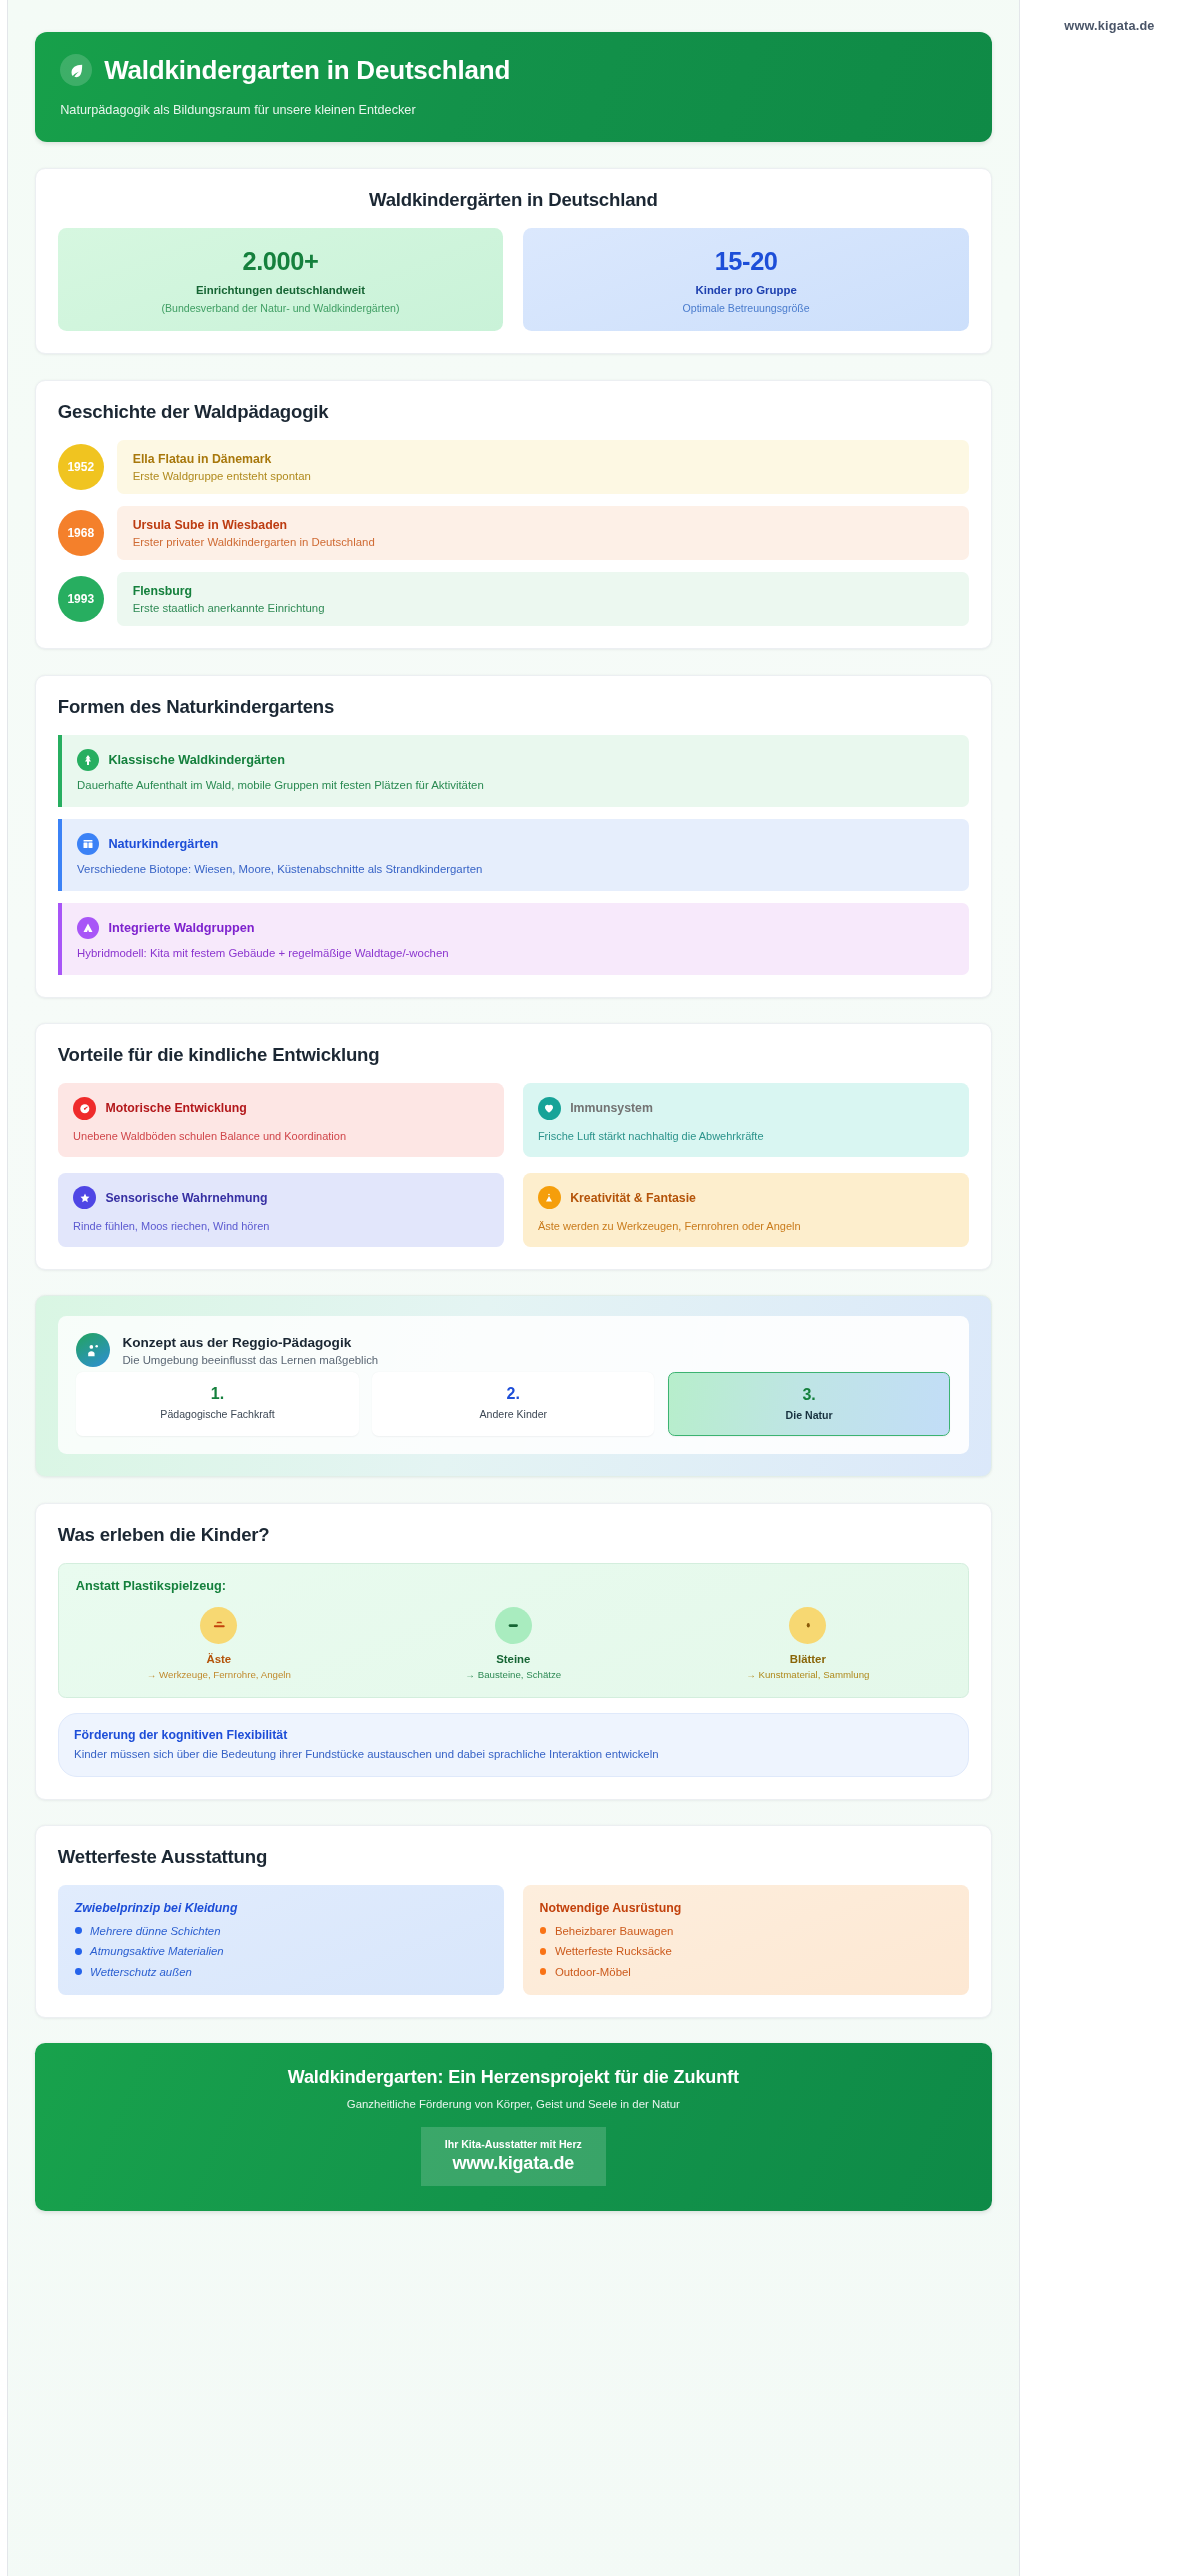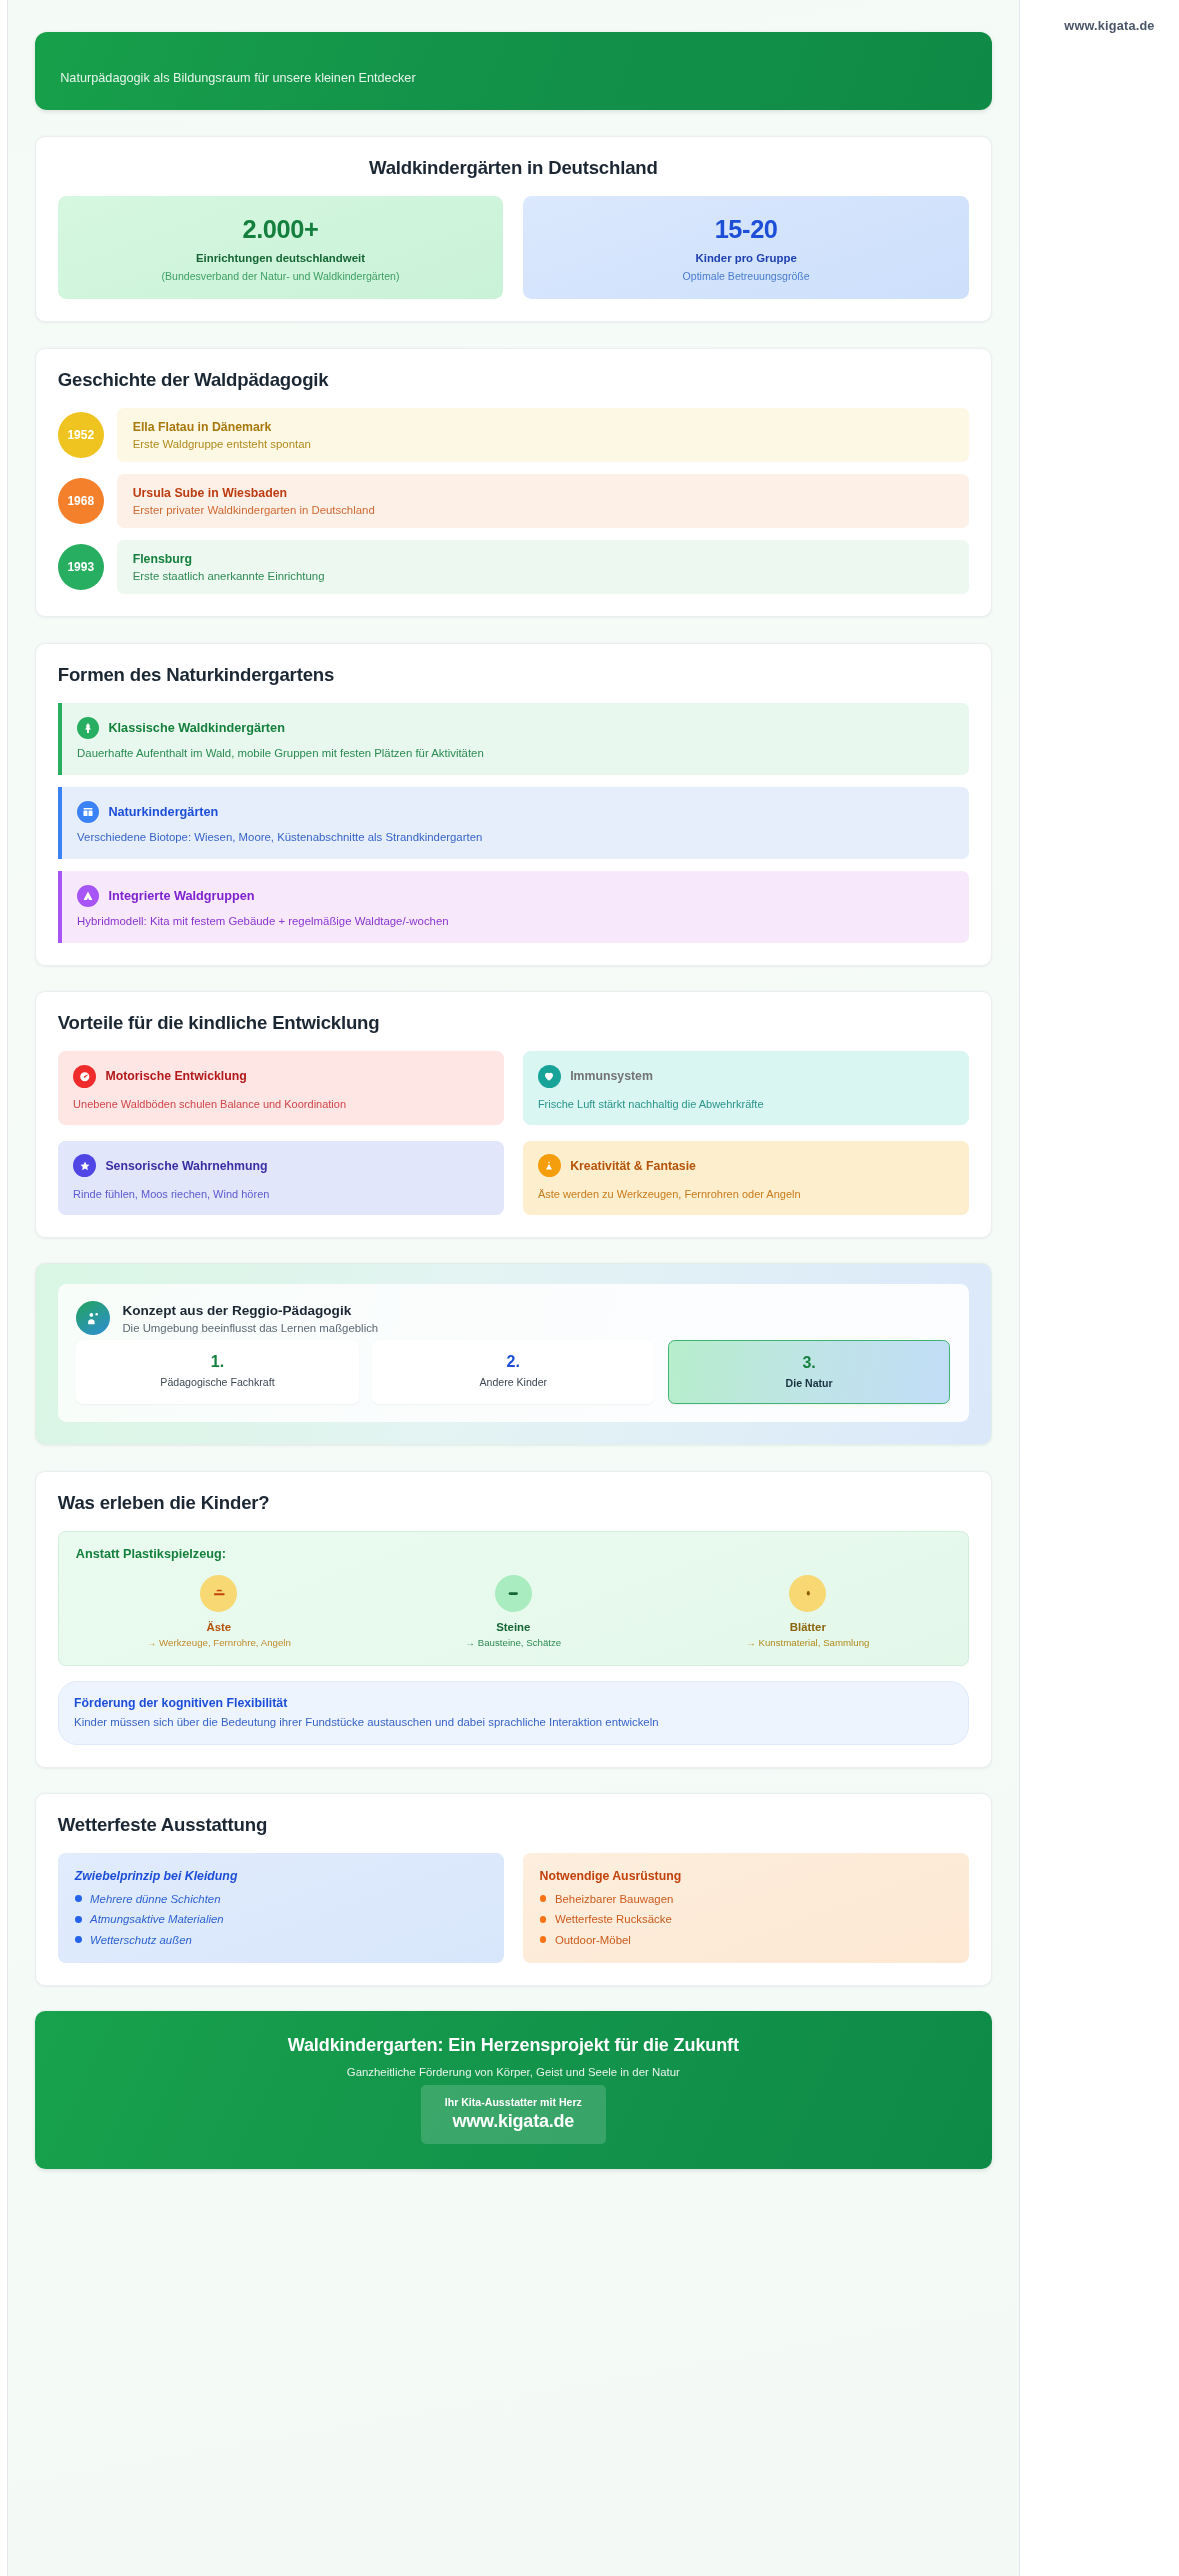--- a/index.html
+++ b/index.html
@@ -250,38 +250,46 @@
     background: linear-gradient(115deg,#18a24c 0%, #13944b 50%, #0e8a47 100%);
     border-radius: 10.2px;
     padding: 24px 22px 25.4px 22px;
     text-align: center;
     box-shadow: 0 1.7px 4.2px rgba(0,0,0,.10);
   }
   .footer-title { color: #fff; font-size: 18px; font-weight: 700; letter-spacing: -0.1px; }
   .footer-sub { color: rgba(255,255,255,.90); font-size: 11.4px; margin-top: 10.2px; }
   .footer-badge {
     display: inline-block;
-    margin-top: 7px;
+    margin-top: 17px;
     background: rgba(255,255,255,.17);
-    border-radius: 5px;
+    border-radius: 0;
     padding: 10.2px 24px 12px 24px;
   }
   .footer-badge-top { color: #fff; font-size: 10.6px; font-weight: 700; }
   .footer-badge-url { color: #fff; font-size: 18px; font-weight: 700; margin-top: 3.4px; letter-spacing: -0.2px; }
 </style>
 </head>
 <body>
 
 <div class="page">
 
   <div class="watermark">www.kigata.de</div>
 
   <div class="strip">
 
     <div class="hero">
+      <div class="hero-row">
+        <span class="hero-badge">
+          <svg width="17" height="17" viewBox="0 0 24 24" fill="#ffffff">
+            <path d="M20 4c-9 0-15 4-15 11 0 2 .6 3.6 1.7 4.8C9 17 12.5 14.4 17 13c-3.6 1.9-6.4 4.6-8 7.9.9.4 2 .6 3.2.6C19 21.5 20 12 20 4z"></path>
+          </svg>
+        </span>
+        <div class="hero-title">Waldkindergarten in Deutschland</div>
+      </div>
       <div class="hero-sub">Naturpädagogik als Bildungsraum für unsere kleinen Entdecker</div>
     </div>
 
     <div class="card">
       <h2 class="centered">Waldkindergärten in Deutschland</h2>
       <div class="stats-grid">
         <div class="stat green">
           <div class="stat-num">2.000+</div>
           <div class="stat-label">Einrichtungen deutschlandweit</div>
           <div class="stat-note">(Bundesverband der Natur- und Waldkindergärten)</div>

